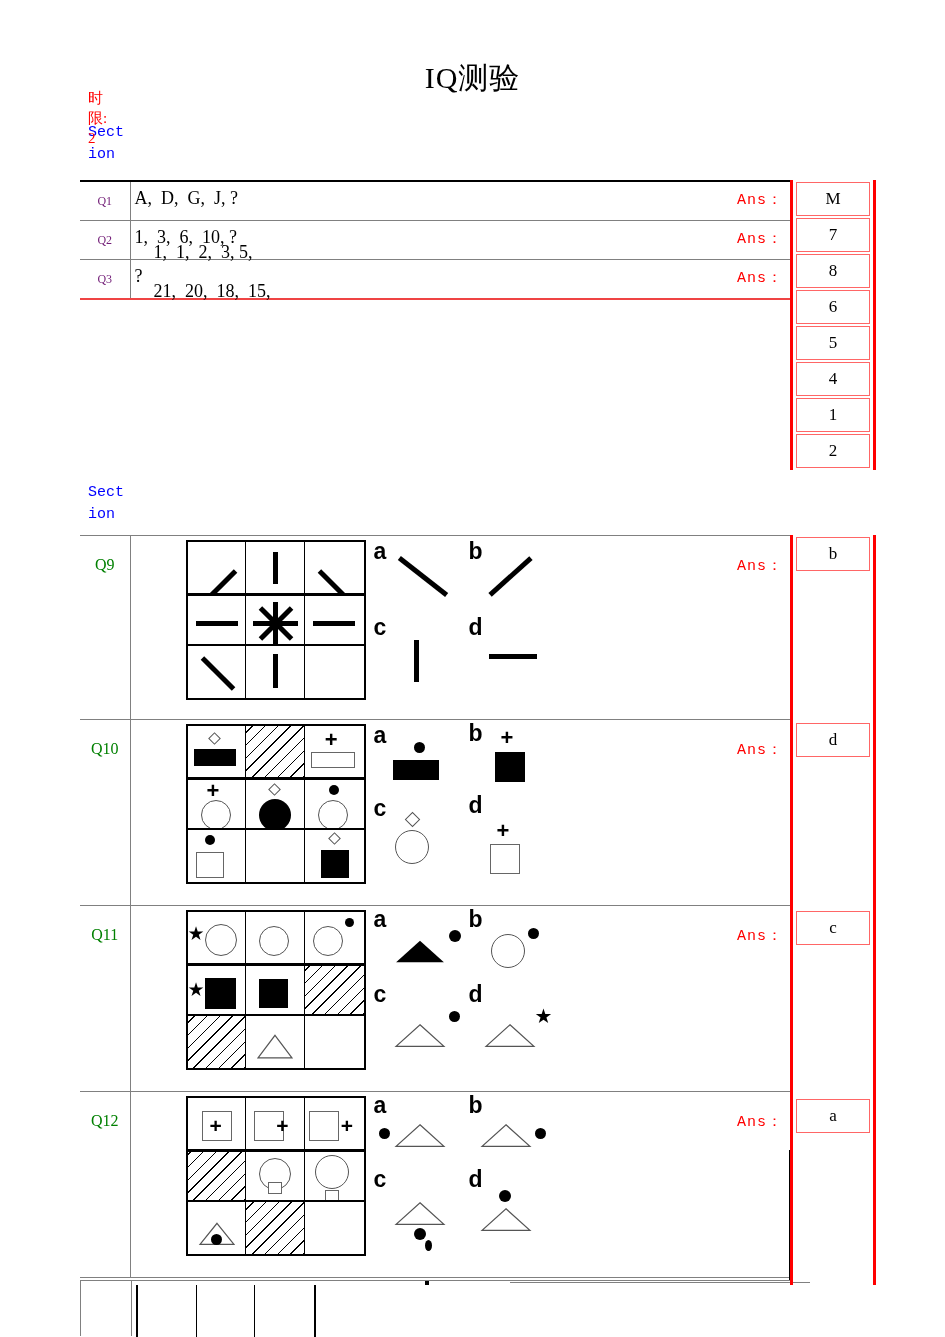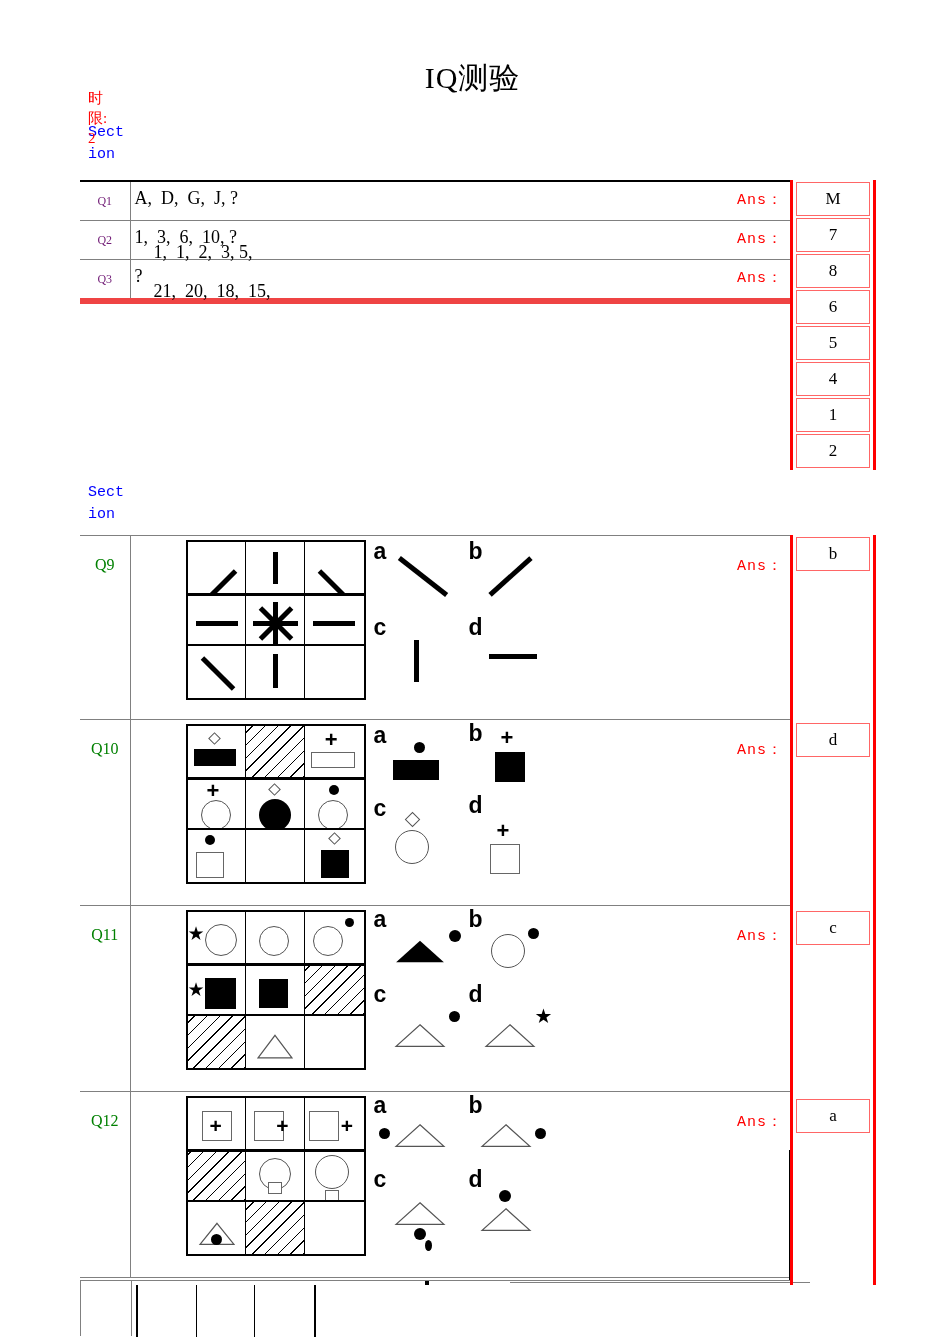--- a/index.html
+++ b/index.html
@@ -79,21 +79,21 @@
   col.c-ans { width: 80px; }
 
   
   .s1row {
     height: 38px;
   }
   .s1row > td {
     border-top: 1px solid #808080;
     border-bottom: 1px solid #808080;
   }
-  .s1row.thick > td { border-bottom: 6px solid #ef4444; }
+  .s1row.thick > td { border-bottom: 2px solid #ef4444; }
   .s1row.topthick > td { border-top: 2px solid #000000; }
 
   td.qcell {
     border-right: 1px solid #808080;
     text-align: center;
     color: #701a75;
     font-family: Liberation Serif, serif;
     font-size: 12px;
     line-height: 38px;
     overflow: visible;

